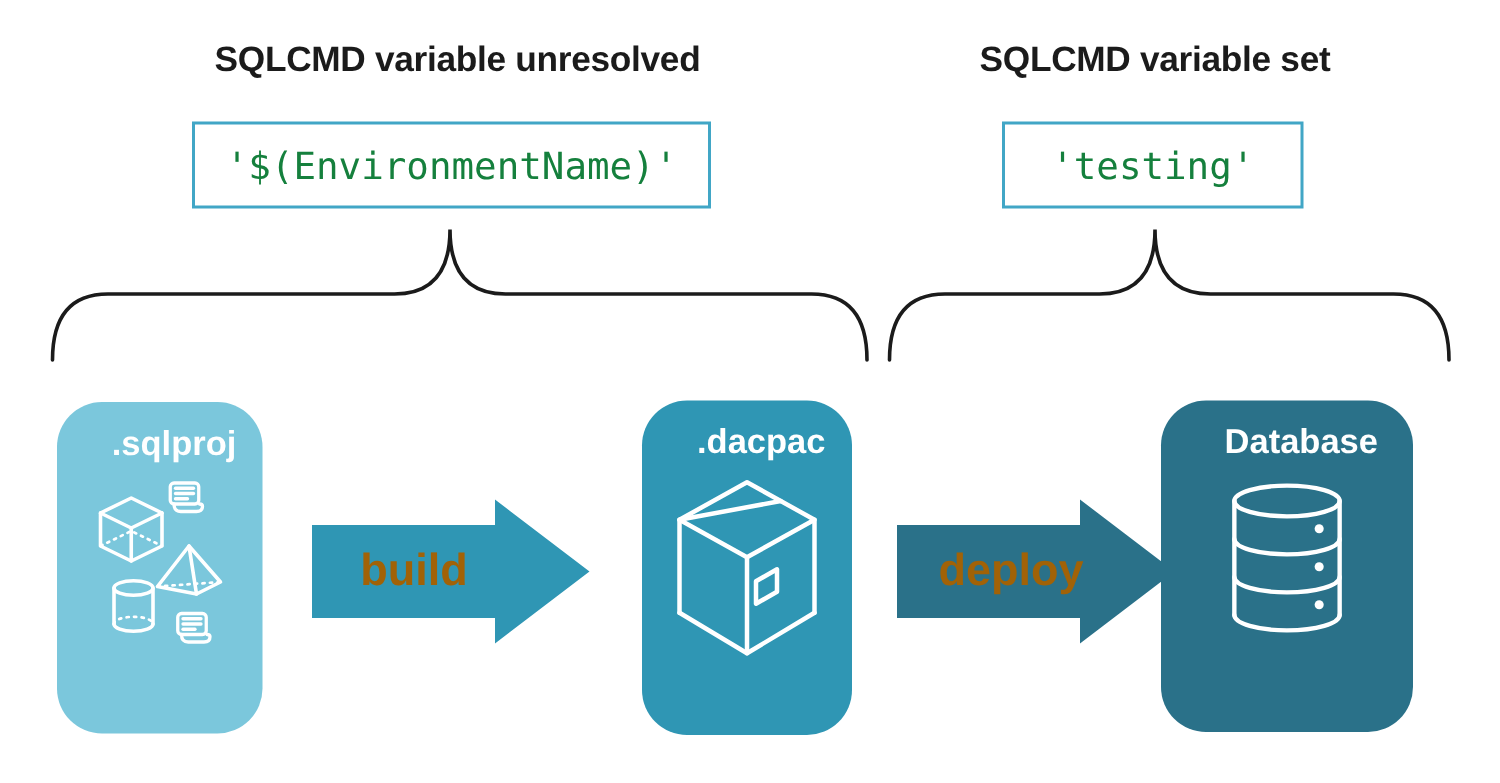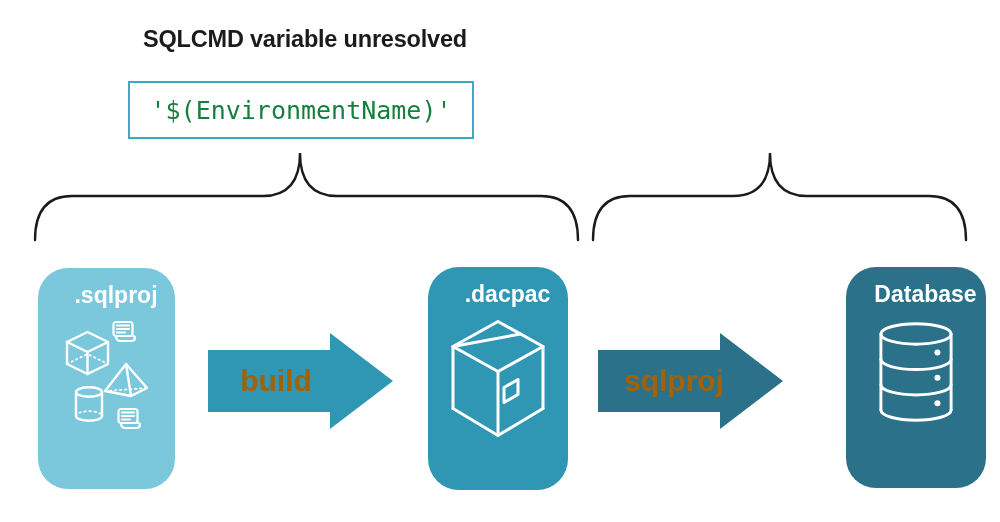--- a/index.html
+++ b/index.html
@@ -25,44 +25,48 @@
   .codebox-right{left:668px;width:201px;}
   .code{font-family:"DejaVu Sans Mono","Liberation Mono",monospace;
         font-size:25px;color:#15803d;white-space:nowrap;}
 
   .braces{position:absolute;left:0;top:0;pointer-events:none;}
   .brace{stroke:var(--text);stroke-width:2.4;fill:none;stroke-linecap:round;}
 
   .stage{position:absolute;border-radius:30px;display:flex;flex-direction:column;
          align-items:center;}
   .stage-sqlproj{left:38px;top:268px;width:137px;height:221px;background:var(--stage-light);}
-  .stage-dacpac{left:428px;top:267px;width:140px;height:223px;background:var(--stage-mid);border-radius:31px;}
-  .stage-database{left:846px;top:267px;width:140px;height:221px;background:var(--stage-dark);}
+  .stage-dacpac{left:428px;top:267px;width:140px;height:223px;background:var(--stage-mid);}
+  .stage-database{left:774px;top:267px;width:168px;height:221px;background:var(--stage-dark);}
   .stage-label{margin-top:14px;color:#fff;font-weight:bold;font-size:23px;z-index:2;margin-left:19px;}
 
   .sqlproj-icons{position:absolute;left:0;top:0;width:137px;height:221px;}
   .icon-stroke{stroke:#fff;fill:none;stroke-linecap:round;stroke-linejoin:round;}
 
   .arrow{position:absolute;}
   .arrow-build{left:206px;top:331px;}
   .arrow-deploy{left:596px;top:331px;}
   .arrow-label{position:absolute;color:#a16207;font-weight:bold;font-size:30px;
                display:flex;align-items:center;justify-content:center;}
   .arrow-label-build{left:206px;top:350px;width:140px;height:62px;}
   .arrow-label-deploy{left:596px;top:350px;width:156px;height:62px;}
 </style>
 </head>
 <body>
 
 <div class="canvas">
 
   <div class="heading heading-left">SQLCMD variable unresolved</div>
+  <div class="heading heading-right">SQLCMD variable set</div>
 
   <div class="codebox codebox-left">
     <span class="code">'$(EnvironmentName)'</span>
+  </div>
+  <div class="codebox codebox-right">
+    <span class="code">'testing'</span>
   </div>
 
   <svg class="braces" width="1000" height="522" viewBox="0 0 1000 522">
     <path class="brace" d="M35,240 Q35,196 72,196 L263,196 Q300,196 300,153 Q300,196 337,196 L541,196 Q578,196 578,240"></path>
     <path class="brace" d="M593,240 Q593,196 630,196 L733,196 Q770,196 770,153 Q770,196 807,196 L929,196 Q966,196 966,240"></path>
   </svg>
 
   <div class="stage stage-sqlproj">
     <div class="stage-label">.sqlproj</div>
     <svg class="sqlproj-icons" viewBox="0 0 137 221">
@@ -120,21 +124,21 @@
         <path d="M3,89 L48,116 L93,89"></path>
         <path d="M3,27 L70.5,14.5"></path>
         <path d="M54,68 L68,60 L68,75 L54,83 Z"></path>
       </g>
     </svg>
   </div>
 
   <svg class="arrow arrow-deploy" width="190" height="100" viewBox="0 0 190 100">
     <polygon points="2,19 124,19 124,2 187,50 124,98 124,81 2,81" fill="var(--stage-dark)"></polygon>
   </svg>
-  <div class="arrow-label arrow-label-deploy">sqlproj</div>
+  <div class="arrow-label arrow-label-deploy">deploy</div>
 
   <div class="stage stage-database">
     <div class="stage-label">Database</div>
     <svg width="78" height="100" viewBox="0 0 80 102" style="margin-top:14px">
       <g class="icon-stroke" stroke-width="3">
         <ellipse cx="40" cy="12" rx="36" ry="10.5"></ellipse>
         <path d="M4,12 L4,90 M76,12 L76,90"></path>
         <path d="M4,90 A36,10.5 0 0 0 76,90"></path>
         <path d="M4,38 A36,10.5 0 0 0 76,38"></path>
         <path d="M4,64 A36,10.5 0 0 0 76,64"></path>

